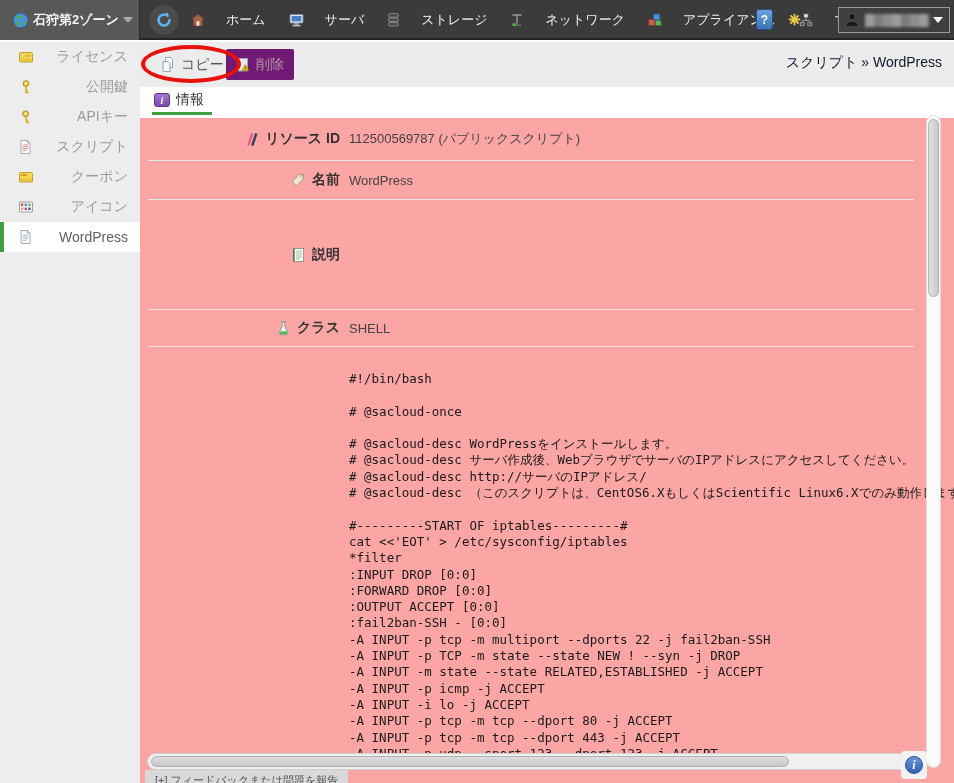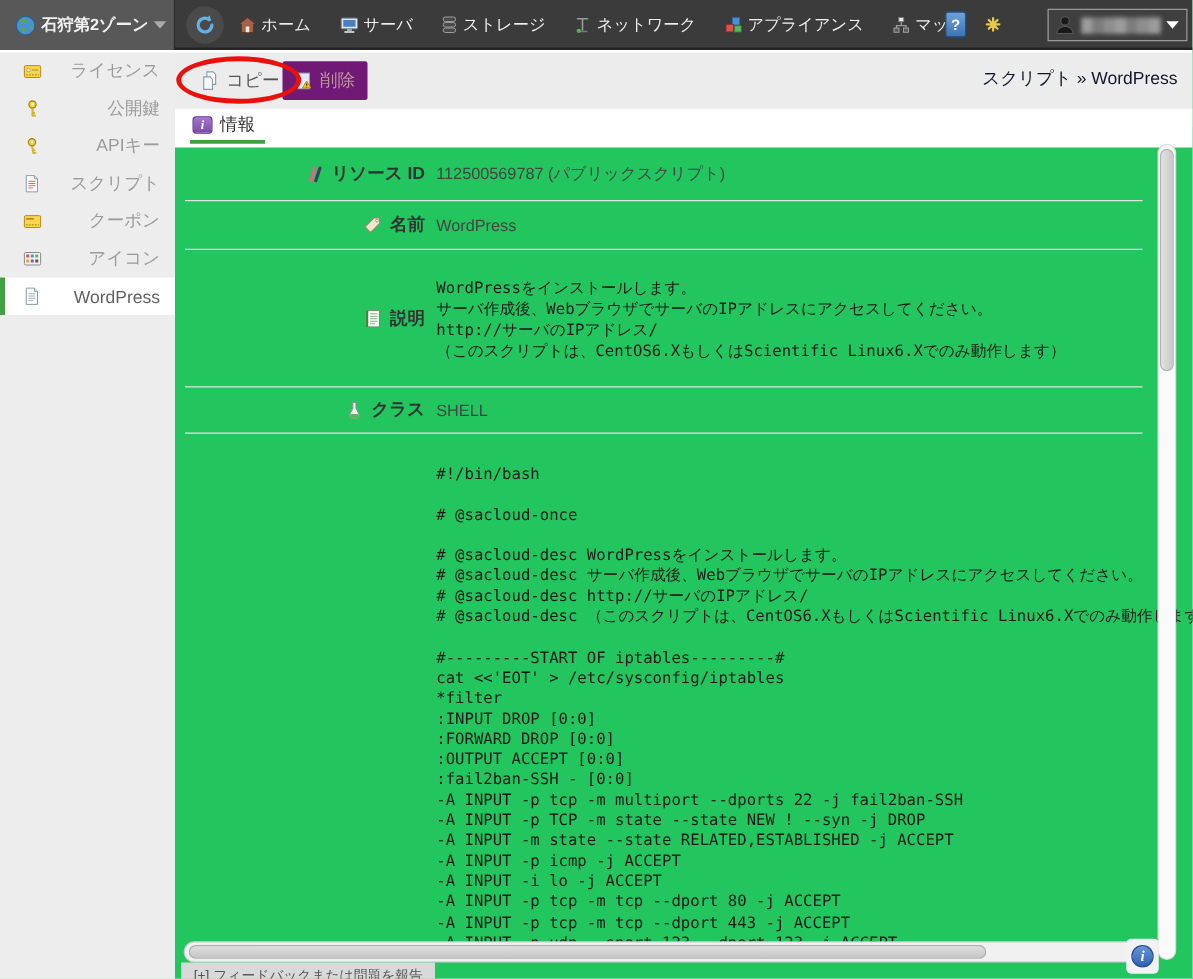--- a/index.html
+++ b/index.html
@@ -15,21 +15,21 @@
   .topbar { position:absolute; left:0; top:0; width:954px; height:40px;
     background:#3b3b3b; border-bottom:2px solid #242424; z-index:20; }
   .zone-btn { position:absolute; left:0; top:0; width:140px; height:40px;
     background:#585858; border-right:1px solid #2c2c2c; display:flex;
     align-items:center; gap:4px; padding:0 8px 0 12px; cursor:pointer; }
   .zone-btn .lbl { color:#f2f2f2; font-size:13px; font-weight:bold; white-space:nowrap; }
   .caret { width:0; height:0; border-left:5px solid transparent; border-right:5px solid transparent; border-top:6px solid #a9a9a9; }
   .refresh-btn { position:absolute; left:149px; top:5px; width:30px; height:30px;
     border-radius:50%; background:#4a4a4a; display:flex; align-items:center; justify-content:center; cursor:pointer; }
   .mainnav { position:absolute; left:190px; top:0; height:40px; display:flex; align-items:center; gap:22px; }
-  .nav-item { display:flex; align-items:center; gap:3px; color:#efefef; font-size:13px; cursor:pointer; white-space:nowrap; }
+  .nav-item { display:flex; align-items:center; gap:20px; color:#efefef; font-size:13px; cursor:pointer; white-space:nowrap; }
   .help-btn { position:absolute; left:756px; top:9px; width:17px; height:21px;
     background:linear-gradient(#6ba3dd,#3c74b4); border:1px solid #26508a; border-radius:3px;
     color:#fff; font-size:12px; font-weight:bold; display:flex; align-items:center; justify-content:center; cursor:pointer; }
   .star-ind { position:absolute; left:788px; top:13px; }
   .user-menu { position:absolute; left:838px; top:7px; width:112px; height:26px;
     border:1px solid #9a9a9a; background:#3f3f3f; display:flex; align-items:center;
     gap:4px; padding:0 6px 0 4px; cursor:pointer; }
   .user-redacted { width:66px; height:13px; filter:blur(1.5px);
     background:repeating-linear-gradient(90deg,#9c9c9c 0 9px,#7d7d7d 9px 18px,#8e8e8e 18px 27px); }
   .user-menu .caret { border-top-color:#fff; margin-left:auto; }
@@ -54,21 +54,21 @@
   
   .tabbar { position:absolute; left:140px; top:87px; width:814px; height:31px; background:#fff; }
   .tab { position:absolute; left:14px; top:4px; display:flex; align-items:center; gap:6px;
     font-size:14px; color:#333; padding-bottom:6px; cursor:pointer; }
   .tab-underline { position:absolute; left:12px; bottom:3px; width:60px; height:3px; background:#3fa142; }
   .info-badge { width:16px; height:14px; background:linear-gradient(#a477c9,#7e4aad); border:1px solid #5f3390;
     border-radius:3px; color:#fff; font-size:10px; font-weight:bold; font-style:italic;
     display:flex; align-items:center; justify-content:center; font-family:"Liberation Serif",serif; }
 
   
-  .content { position:absolute; left:140px; top:118px; width:814px; height:665px; background:#22c55e; }
+  .content { position:absolute; left:140px; top:118px; width:814px; height:665px; background:#fca5a5; }
   .detail-row { display:flex; align-items:center; border-bottom:1px solid #e3e3e3; margin:0 40px 0 8px; }
   .row-label { width:192px; display:flex; align-items:center; justify-content:flex-end; gap:6px;
     font-size:14px; font-weight:bold; color:#333; flex-shrink:0; }
   .row-value { padding-left:9px; font-size:13px; color:#444; }
   .mono { font-family:"DejaVu Sans Mono","Liberation Mono",monospace; white-space:pre; color:#1a1a1a; }
   .desc-value { font-size:12.5px; line-height:17px; }
   .row-id    { height:43px; }
   .row-name  { height:39px; }
   .row-desc  { height:110px; }
   .row-class { height:37px; }
@@ -348,24 +348,20 @@
     <div class="row-label">
       <span>
         <svg width="15" height="16" viewBox="0 0 15 16">
             <rect x="2.8" y="1.5" width="9.8" height="13" fill="#fff" stroke="#7a8a7a" stroke-width="0.8"></rect>
             <path d="M5 4h6M5 6h6M5 8h6M5 10h6M5 12h4" stroke="#6aa86a" stroke-width="0.7"></path>
             <path d="M2.8 1.5v13" stroke="#4a7a4a" stroke-width="1.6"></path>
           </svg>
       </span>
       <span>説明</span>
     </div>
-    <div class="row-value mono desc-value">WordPressをインストールします。
-サーバ作成後、WebブラウザでサーバのIPアドレスにアクセスしてください。
-http://サーバのIPアドレス/
-（このスクリプトは、CentOS6.XもしくはScientific Linux6.Xでのみ動作します）</div>
   </div>
 
   <div class="detail-row row-class">
     <div class="row-label">
       <span>
         <svg width="15" height="16" viewBox="0 0 15 16">
             <path d="M6.2 1.8v4.6L3.4 11.9a1.9 1.9 0 0 0 1.7 2.7h4.8a1.9 1.9 0 0 0 1.7-2.7L8.8 6.4V1.8z" fill="#eef5ee" stroke="#7a9a8a" stroke-width="0.9"></path>
             <path d="M4.5 11.2h6l.9 1.5a1 1 0 0 1-.9 1.6H4.5a1 1 0 0 1-.9-1.6z" fill="#5cb85c"></path>
             <path d="M5.5 1.8h4" stroke="#7a9a8a" stroke-width="1"></path>
           </svg>

